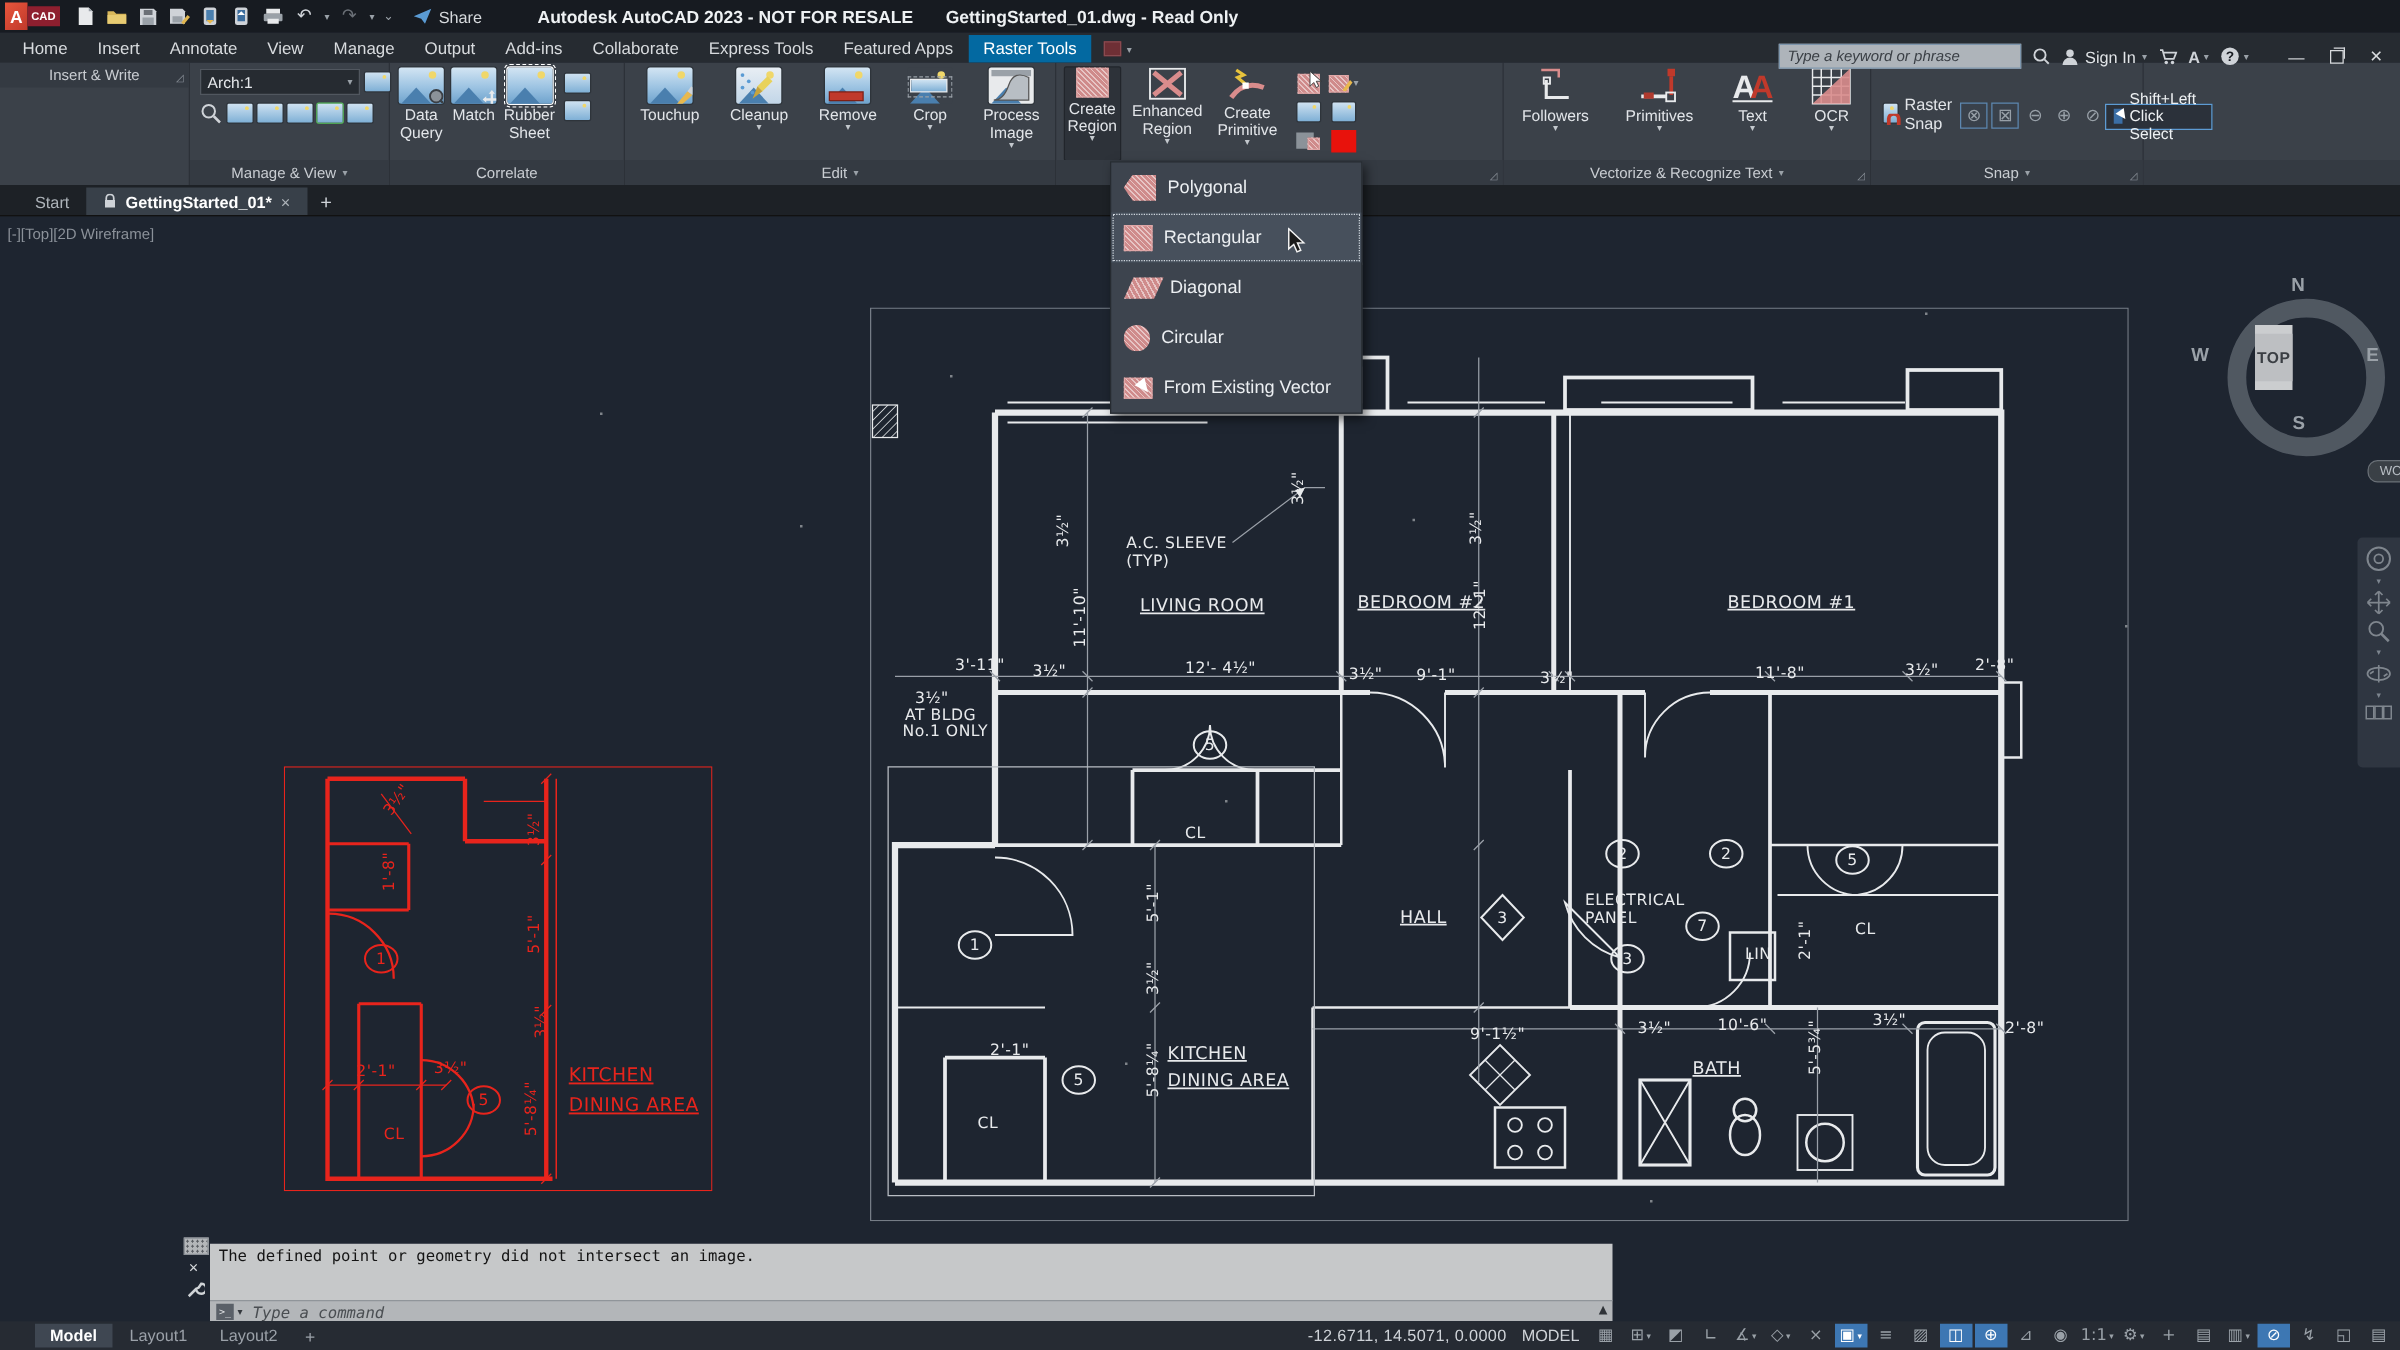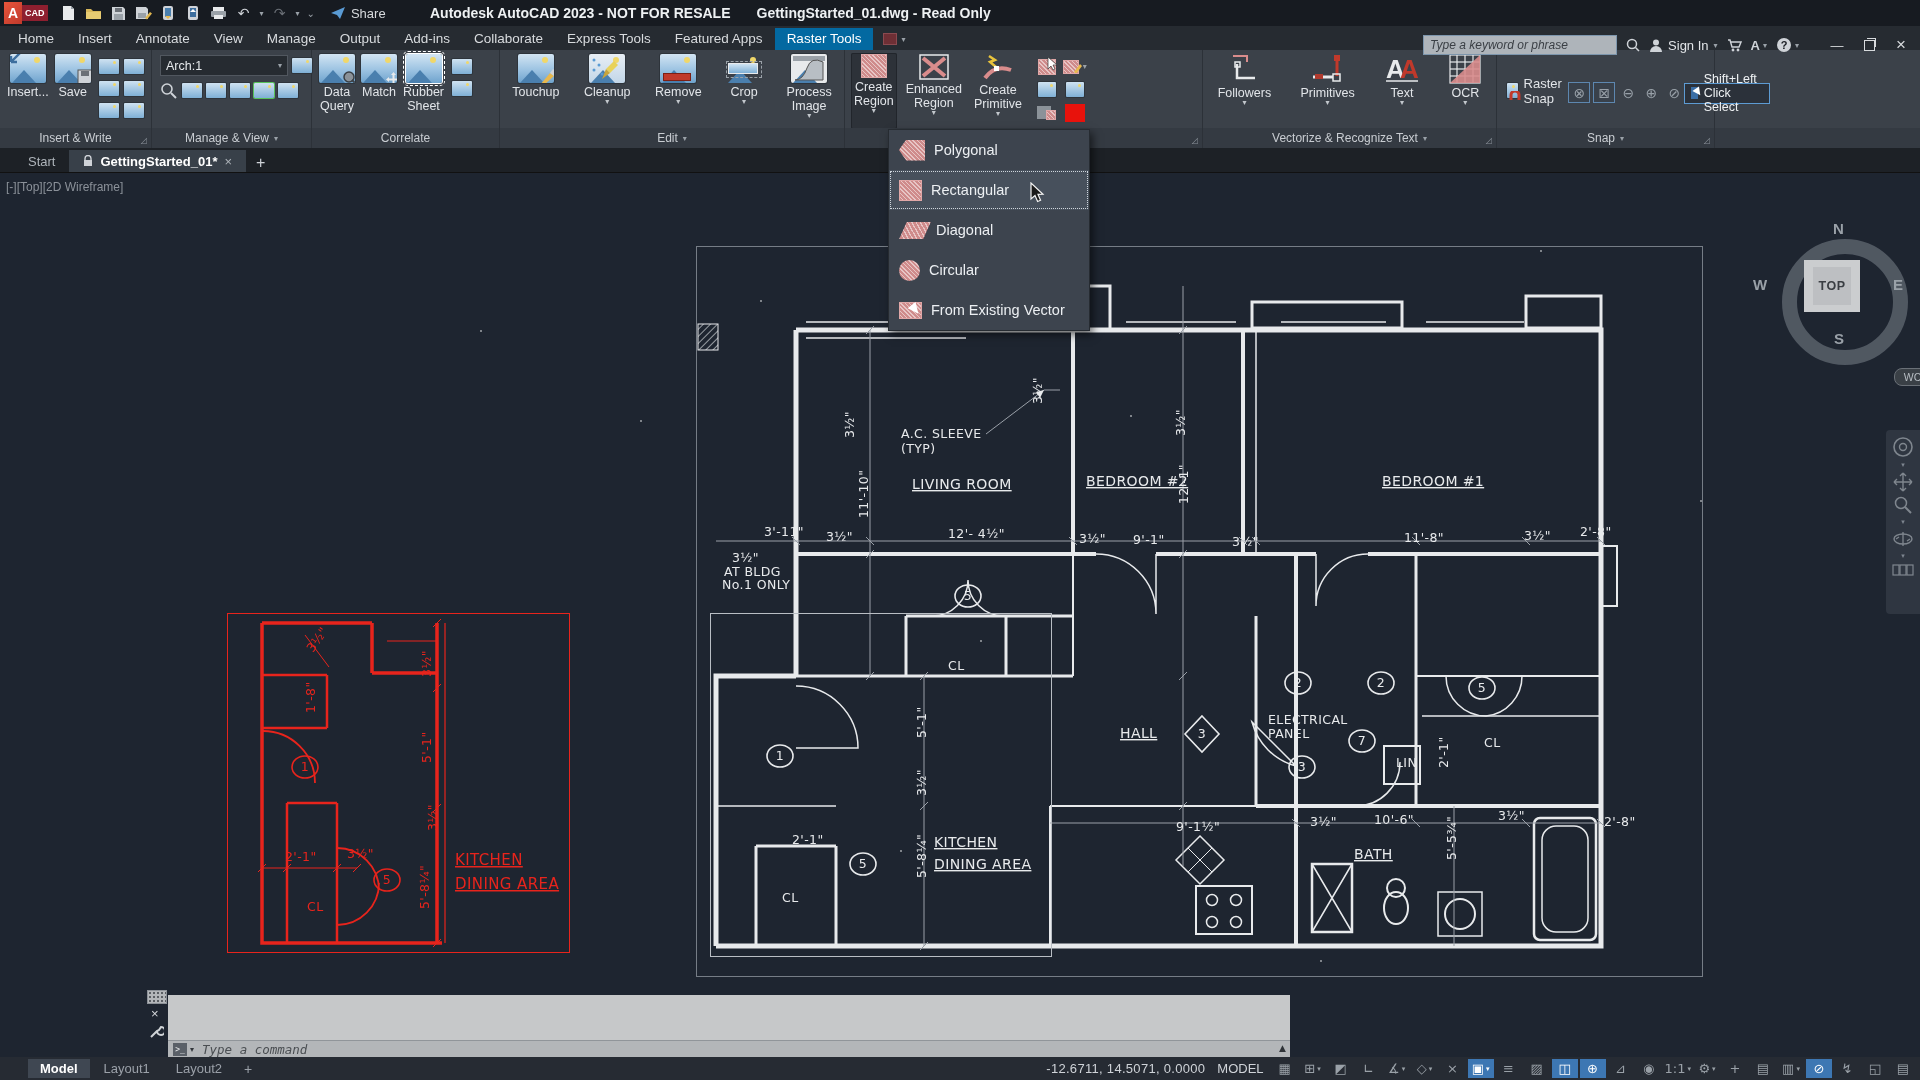--- a/index.html
+++ b/index.html
@@ -81,21 +81,21 @@
   .ftab .x{color:#aeb4ba;font-weight:normal;font-size:13px;}
   .ftab-add{color:#cfd3d8;font-size:16px;padding:0 10px;}
   
   .canvas{position:absolute;left:0;top:172px;width:1920px;height:885px;background:#1e2530;overflow:hidden;}
   .vplabel{position:absolute;left:6px;top:8px;color:#8b9199;font-size:12px;}
   .dot{position:absolute;width:2px;height:2px;background:#cfd3d6;opacity:.55;}
   .selrect{position:absolute;border:1px solid #b9bec4;}
   
   .vc-ring{position:absolute;width:96px;height:96px;border:15px solid #555c66;border-radius:50%;opacity:.92;}
   .vc-letter{position:absolute;color:#9aa1a8;font-weight:bold;font-size:15px;}
-  .vc-face{position:absolute;width:56px;height:52px;background:#cbcdcf;display:flex;align-items:center;justify-content:center;}
+  .vc-face{position:absolute;width:30px;height:52px;background:#cbcdcf;display:flex;align-items:center;justify-content:center;}
   .vc-face .inner{width:38px;height:38px;background:#bdbfc2;display:flex;align-items:center;justify-content:center;
                   color:#3a3e43;font-weight:bold;font-size:12.5px;letter-spacing:.5px;}
   .wcs{position:absolute;width:50px;height:16px;border:1px solid #6a7077;background:#3a4046;border-radius:8px;
        color:#b8bec4;font-size:10.5px;display:flex;align-items:center;justify-content:center;gap:4px;}
   
   .navbar{position:absolute;width:34px;border-radius:4px 0 0 4px;background:rgba(125,133,143,.18);
           display:flex;flex-direction:column;align-items:center;padding:6px 0;gap:3px;}
   .navbar .ni{opacity:.75}
   .navbar .sep{color:#7d858f;font-size:7px;font-family:"DejaVu Sans",sans-serif;}
   
@@ -279,47 +279,20 @@
       </div>
     <div class="mini-toggle">
       <span class="mini-box"></span>
       <span class="qcaret">▾</span>
     </div>
   </div>
 
   <div class="ribbon">
 
     <div class="panel" style="width:152px">
-      <div class="panel-body">
-        <div class="bigbtn" style="margin-left:4px">
-          <div class="img-ic">
-              <svg class="badge" style="left:-2px;top:-2px" width="14" height="14">
-                <path d="M12,1 L3,10 M3,10 v-6 M3,10 h6" stroke="#3d6e9e" stroke-width="2.4" fill="none"></path>
-              </svg>
-            </div>
-          <div class="cap">Insert...</div>
-        </div>
-        <div class="bigbtn">
-          <div class="img-ic">
-              <svg class="badge" style="right:-2px;bottom:-2px" width="16" height="16">
-                <rect x="1" y="1" width="14" height="14" fill="#cfd3d8" stroke="#555"></rect>
-                <rect x="4" y="2" width="8" height="5" fill="#6b7077"></rect>
-              </svg>
-            </div>
-          <div class="cap">Save</div>
-        </div>
-        <div class="smallgrid">
-          <div class="img-ic-sm"></div>
-          <div class="img-ic-sm"></div>
-          <div class="img-ic-sm"></div>
-          <div class="img-ic-sm"></div>
-          <div class="img-ic-sm"></div>
-          <div class="img-ic-sm"></div>
-        </div>
-      </div>
       <div class="panel-label">
         <span>Insert &amp; Write</span>
         <span class="slideout">◿</span>
       </div>
     </div>
 
     <div class="panel" style="width:160px">
       <div class="panel-body" style="flex-direction:column;align-items:flex-start;padding-left:8px">
         <div style="display:flex;gap:4px;align-items:center;margin-top:2px">
           <div class="combo">
@@ -848,20 +821,21 @@
           <rect x="15" y="2" width="6" height="10" fill="none" stroke="#9aa1a8" stroke-width="1.2"></rect>
         </svg>
     </div>
 
     <div class="cmd-grip" style="left:147px;top:818px"></div>
     <div class="cmd-x" style="left:151px;top:834px">×</div>
     <svg style="position:absolute;left:149px;top:852px" width="15" height="15">
         <path d="M2,13 L8,7 M8,7 a4,4 0 1 0 4,-4 l-2,3 z" stroke="#cfd3d6" stroke-width="2" fill="none"></path>
       </svg>
     <div class="cmdbox" style="left:168px;top:823px;width:1122px;height:45px">
+      <div>The defined point or geometry did not intersect an image.</div>
     </div>
     <div class="cmdinput" style="left:168px;top:868px;width:1122px;height:17px">
       <span class="chip">&gt;_</span>
       <span class="car">▾</span>
       <span style="font-style:italic">Type a command</span>
     </div>
     <div class="cmd-up" style="left:1279px;top:871px">▲</div>
 
   </div>
 

